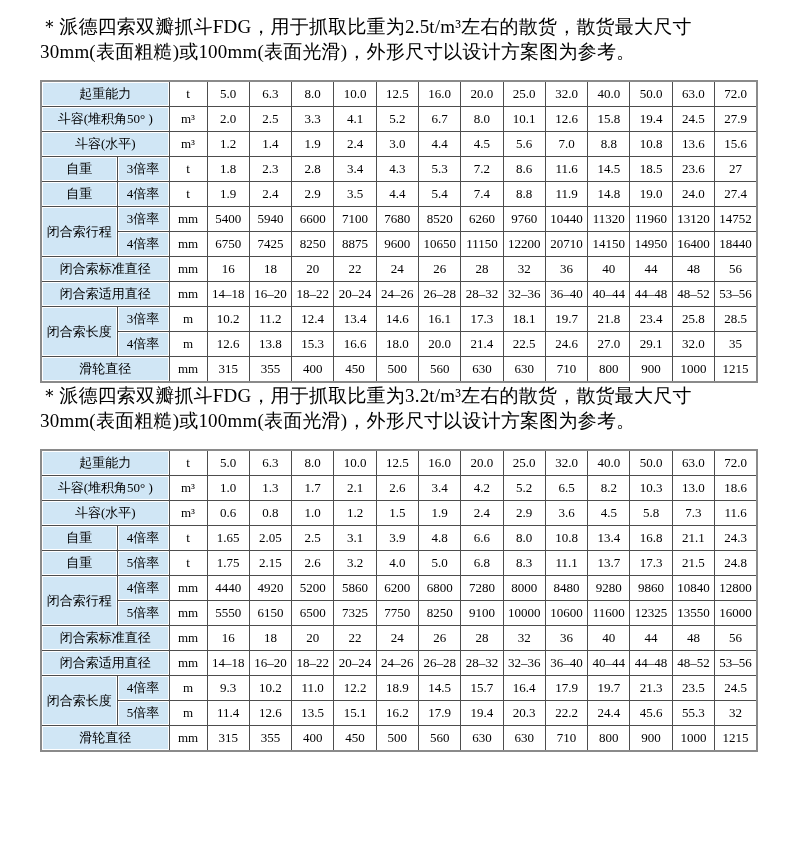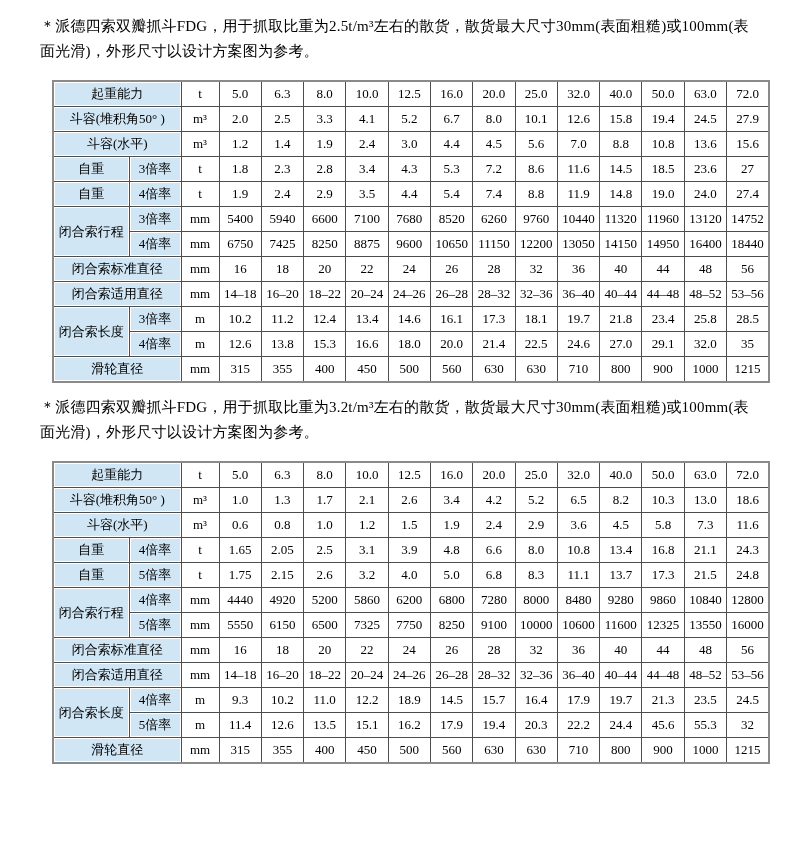--- a/index.html
+++ b/index.html
@@ -14,33 +14,33 @@
     height: 865px;
     overflow: hidden;
   }
   .page {
     box-sizing: border-box;
     width: 800px;
     padding: 14px 42px 0 40px;
   }
   p.note {
     margin: 0 0 16px 0;
-    font-size: 15px;
+    font-size: 19px;
     line-height: 25px;
     letter-spacing: 0.2px;
     text-align: left;
   }
   p.note2 {
   }
   table.grab-table {
     border-collapse: collapse;
     table-layout: fixed;
     width: 718px;
     border: 2px solid #8a8a8a;
-    margin: 12px;
+    margin: 0;
   }
   table.grab-table td {
     border: 1px solid #4d4d4d;
     height: 24px;
     text-align: center;
     vertical-align: middle;
     font-size: 13px;
     padding: 0 1px;
     overflow: hidden;
     white-space: nowrap;
@@ -194,21 +194,21 @@
           <td class="lbl">4倍率</td>
           <td class="unit">mm</td>
           <td class="val">6750</td>
           <td class="val">7425</td>
           <td class="val">8250</td>
           <td class="val">8875</td>
           <td class="val">9600</td>
           <td class="val">10650</td>
           <td class="val">11150</td>
           <td class="val">12200</td>
-          <td class="val">13050</td>
+          <td class="val">20710</td>
           <td class="val">14150</td>
           <td class="val">14950</td>
           <td class="val">16400</td>
           <td class="val">18440</td>
         </tr>
         <tr>
           <td class="lbl" colspan="2">闭合索标准直径</td>
           <td class="unit">mm</td>
           <td class="val">16</td>
           <td class="val">18</td>

